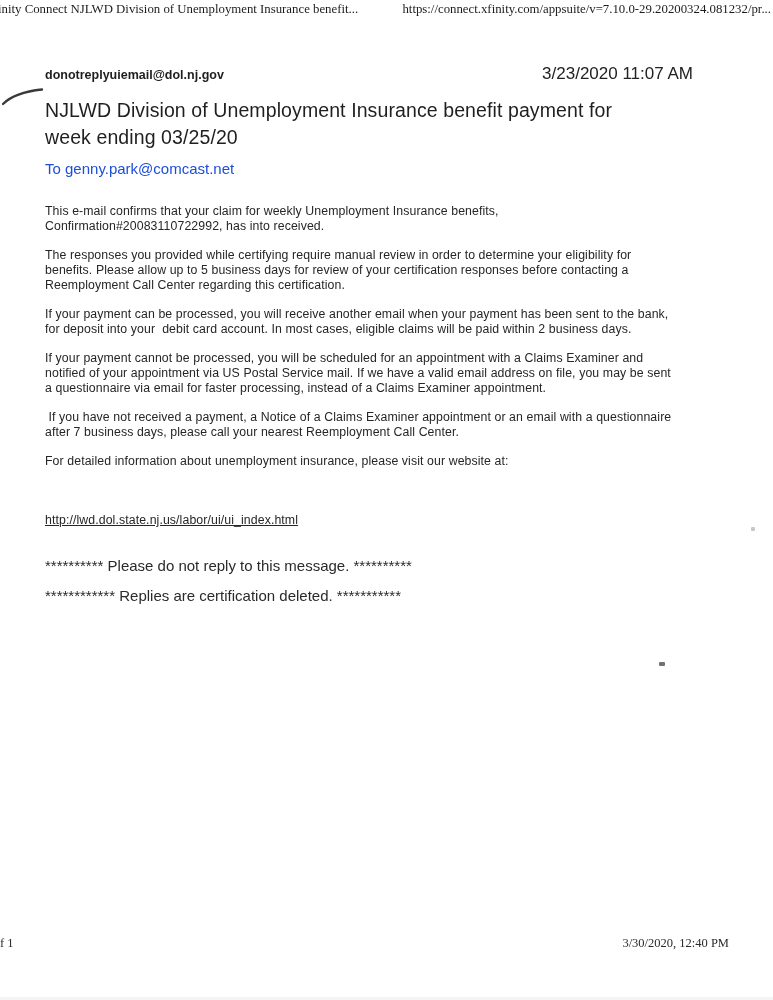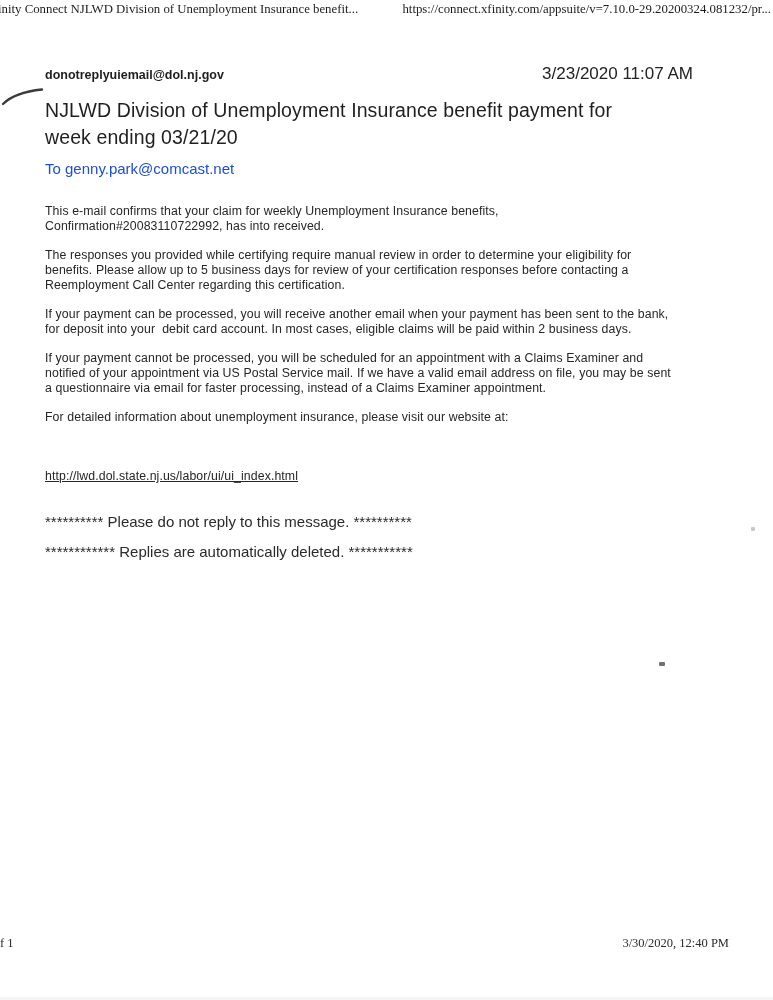--- a/index.html
+++ b/index.html
@@ -102,41 +102,43 @@
   </svg>
 
   <div class="email-content">
 
     <div class="sender-row">
       <span class="sender">donotreplyuiemail@dol.nj.gov</span>
       <span class="received">3/23/2020 11:07 AM</span>
     </div>
 
     <div class="subject">NJLWD Division of Unemployment Insurance benefit payment for
-week ending 03/21/20</div>
+week ending 03/25/20</div>
 
     <div class="to-line">To genny.park@comcast.net</div>
 
     <div class="body-text">
       <p class="para">This e-mail confirms that your claim for weekly Unemployment Insurance benefits,
 Confirmation#20083110722992, has into received.</p>
       <p class="para">The responses you provided while certifying require manual review in order to determine your eligibility for
 benefits. Please allow up to 5 business days for review of your certification responses before contacting a
 Reemployment Call Center regarding this certification.</p>
       <p class="para">If your payment can be processed, you will receive another email when your payment has been sent to the bank,
 for deposit into your  debit card account. In most cases, eligible claims will be paid within 2 business days.</p>
       <p class="para">If your payment cannot be processed, you will be scheduled for an appointment with a Claims Examiner and
 notified of your appointment via US Postal Service mail. If we have a valid email address on file, you may be sent
 a questionnaire via email for faster processing, instead of a Claims Examiner appointment.</p>
+      <p class="para"> If you have not received a payment, a Notice of a Claims Examiner appointment or an email with a questionnaire
+after 7 business days, please call your nearest Reemployment Call Center.</p>
       <p class="para last">For detailed information about unemployment insurance, please visit our website at:</p>
       <a class="website-link" href="#">http://lwd.dol.state.nj.us/labor/ui/ui_index.html</a>
 
       <div class="divider-notes">
         <p class="note">********** Please do not reply to this message. **********</p>
-        <p class="note">************ Replies are automatically deleted. ***********</p>
+        <p class="note">************ Replies are certification deleted. ***********</p>
       </div>
     </div>
 
   </div>
 
   <div class="print-footer">
     <span class="pf-left">f 1</span>
     <span class="pf-right">3/30/2020, 12:40 PM</span>
   </div>
 

